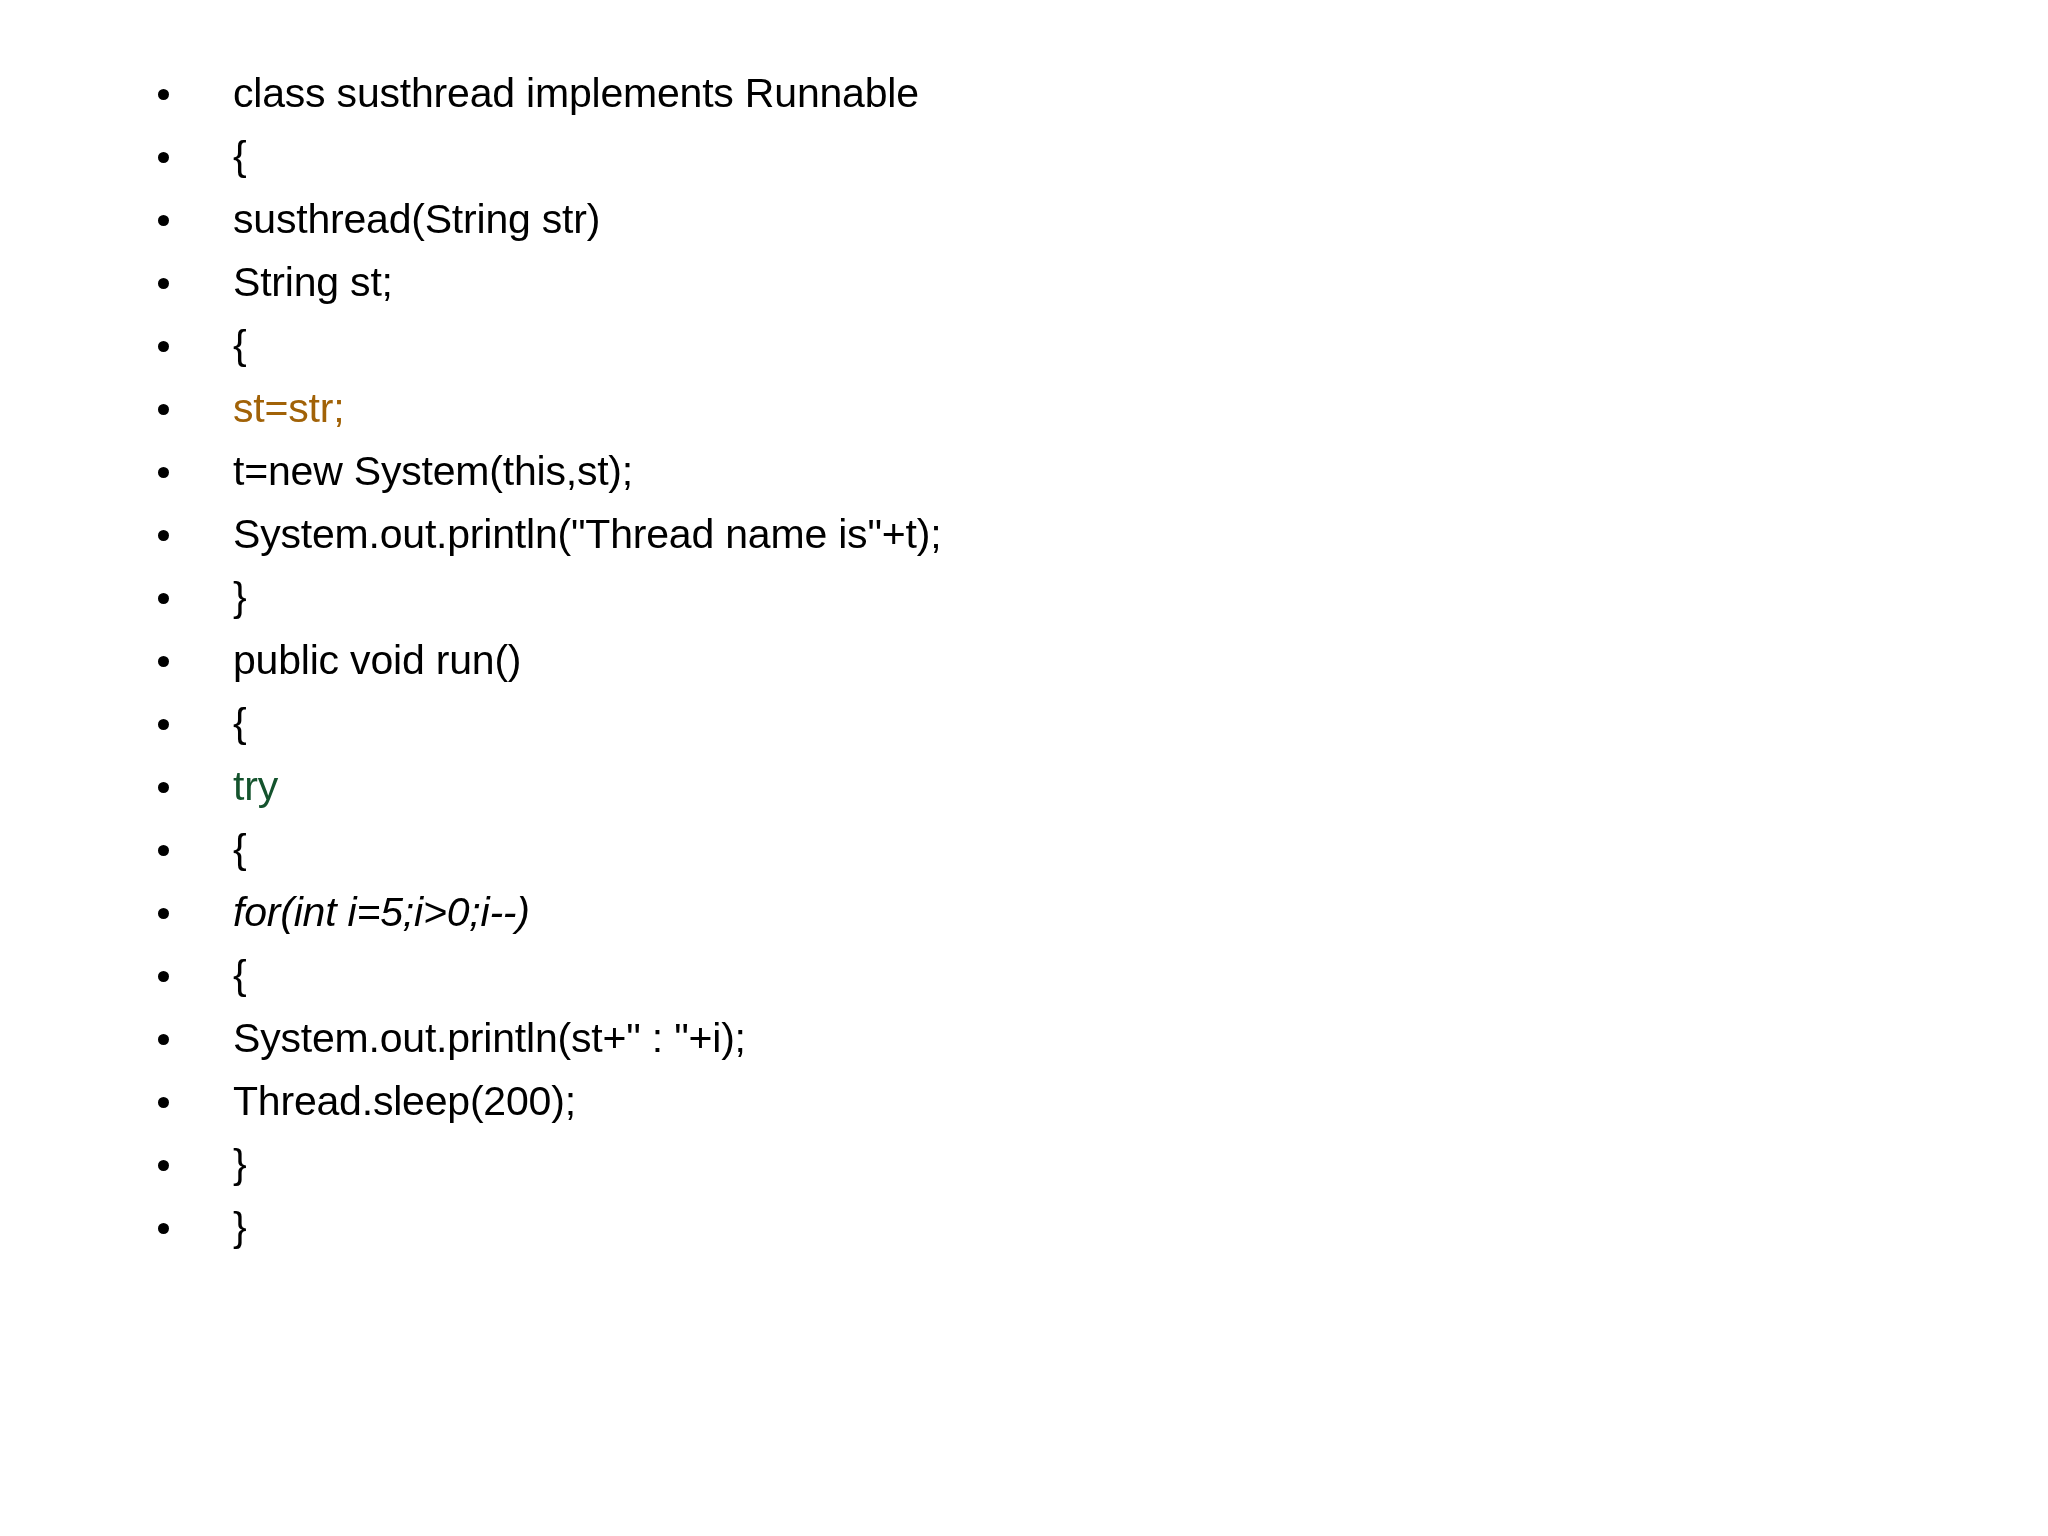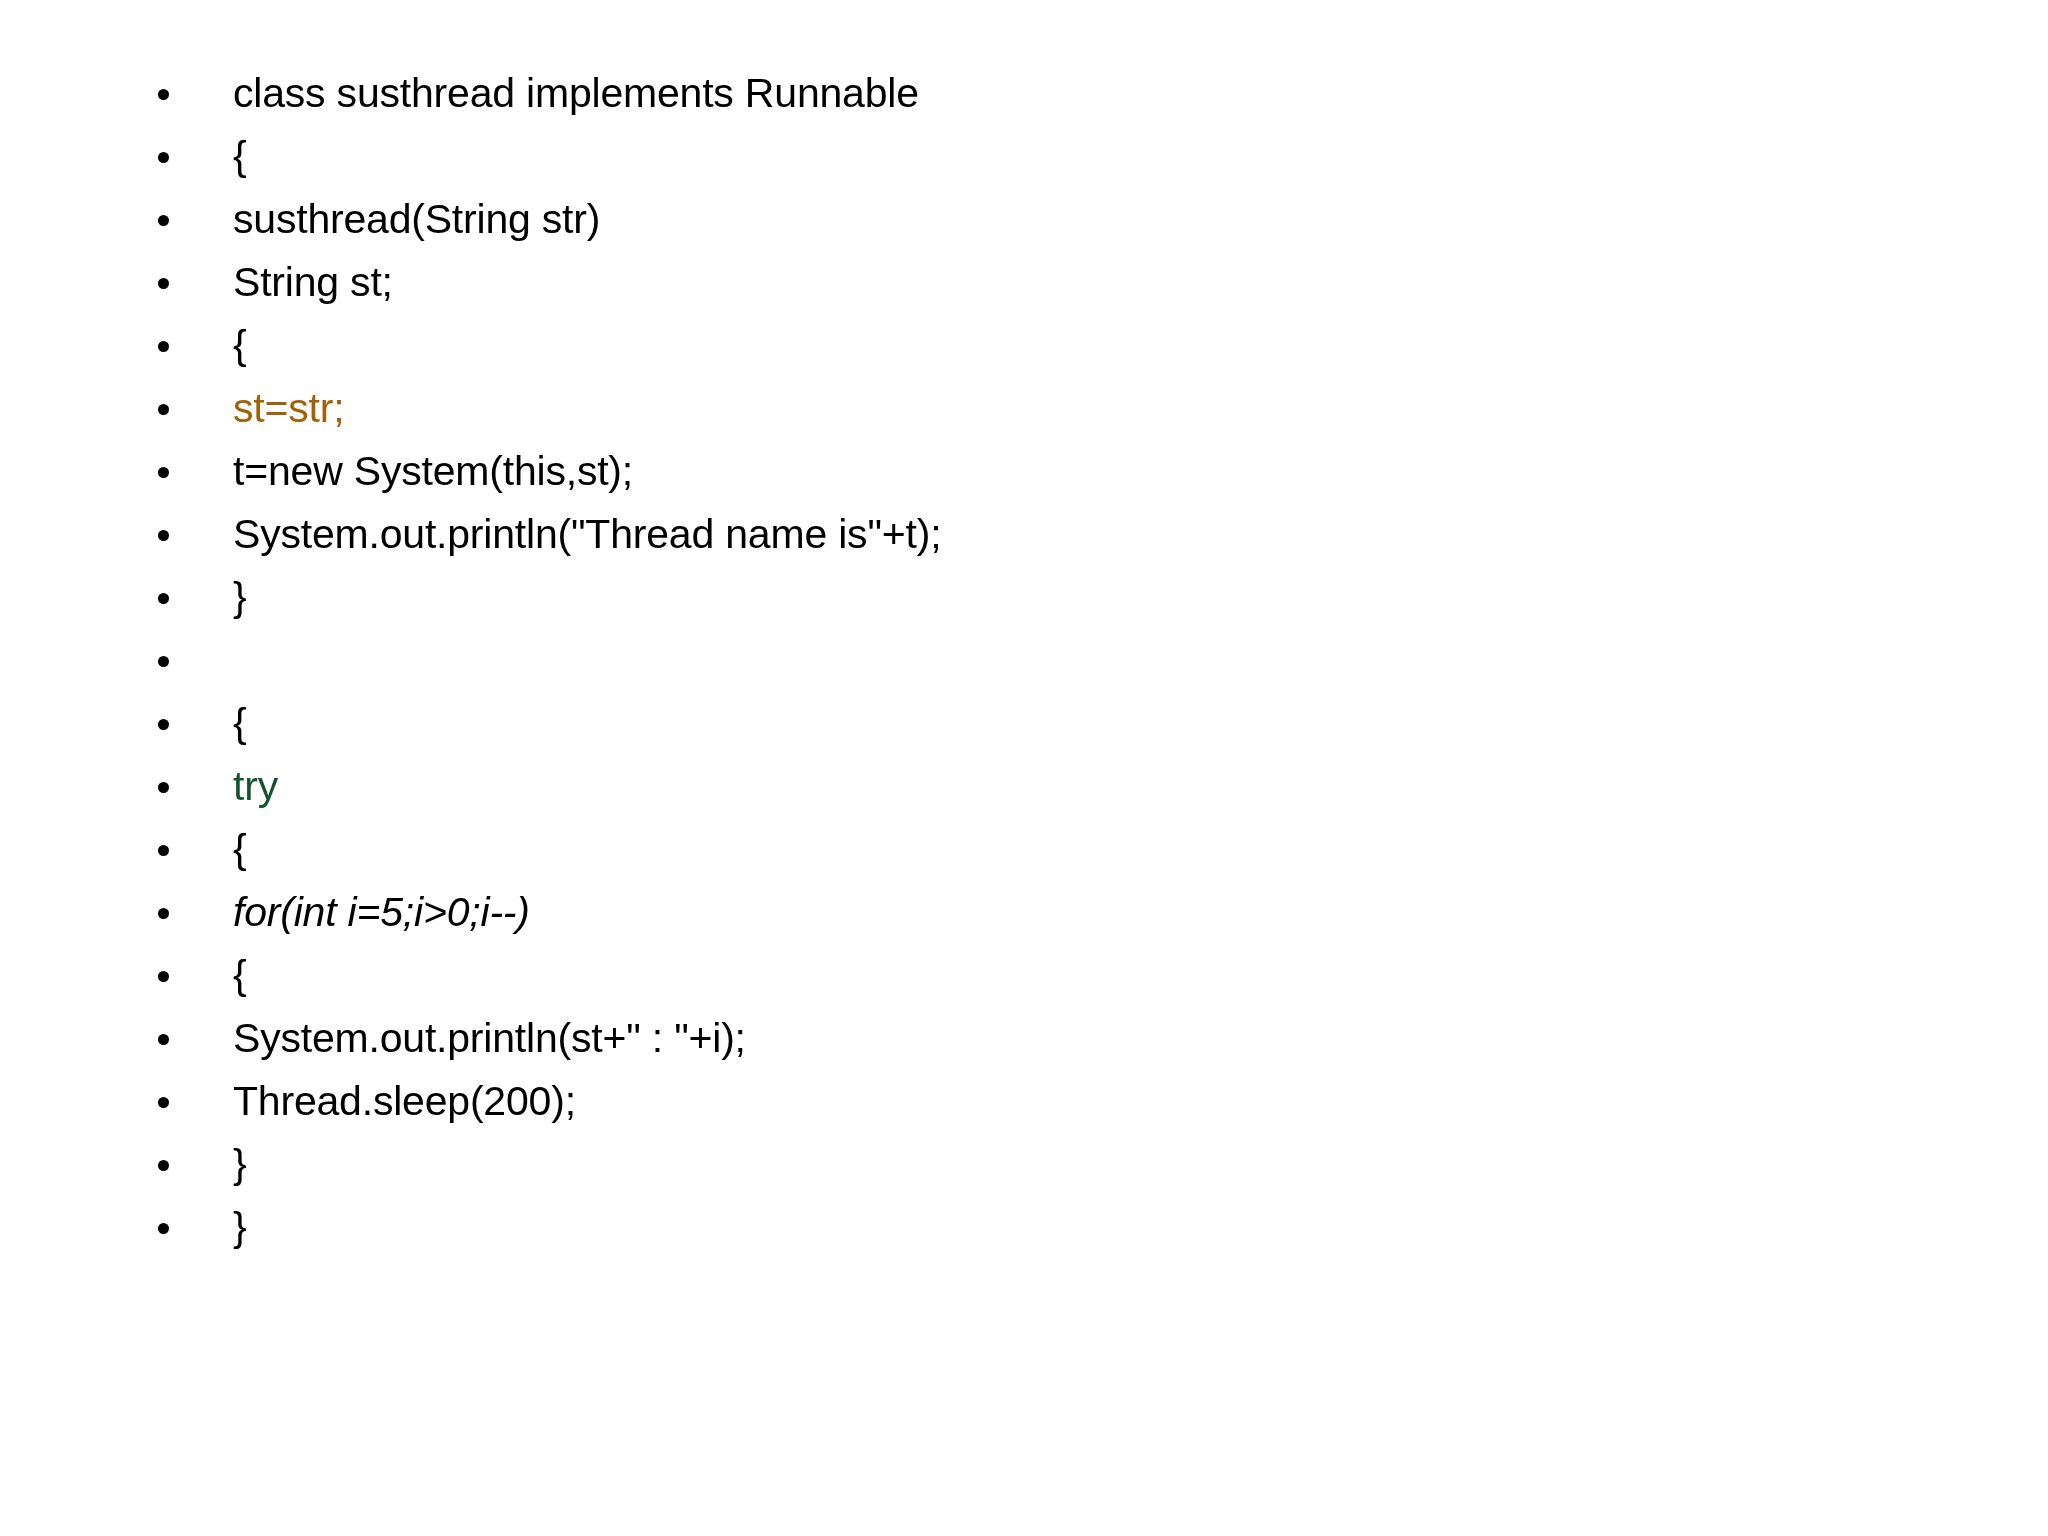--- a/index.html
+++ b/index.html
@@ -60,21 +60,21 @@
 
   <li class="code-line" style="color: rgb(0, 0, 0);"><span class="bullet-icon" style="background: rgb(0, 0, 0);"></span><span class="line-text">class susthread implements Runnable</span></li>
       <li class="code-line" style="color: rgb(0, 0, 0);"><span class="bullet-icon" style="background: rgb(0, 0, 0);"></span><span class="line-text">{</span></li>
       <li class="code-line" style="color: rgb(0, 0, 0);"><span class="bullet-icon" style="background: rgb(0, 0, 0);"></span><span class="line-text">susthread(String str)</span></li>
       <li class="code-line" style="color: rgb(0, 0, 0);"><span class="bullet-icon" style="background: rgb(0, 0, 0);"></span><span class="line-text">String st;</span></li>
       <li class="code-line" style="color: rgb(0, 0, 0);"><span class="bullet-icon" style="background: rgb(0, 0, 0);"></span><span class="line-text">{</span></li>
       <li class="code-line" style="color: #a16207;"><span class="bullet-icon" style="background: rgb(0, 0, 0);"></span><span class="line-text">st=str;</span></li>
       <li class="code-line" style="color: rgb(0, 0, 0);"><span class="bullet-icon" style="background: rgb(0, 0, 0);"></span><span class="line-text">t=new System(this,st);</span></li>
       <li class="code-line" style="color: rgb(0, 0, 0);"><span class="bullet-icon" style="background: rgb(0, 0, 0);"></span><span class="line-text">System.out.println("Thread name is"+t);</span></li>
       <li class="code-line" style="color: rgb(0, 0, 0);"><span class="bullet-icon" style="background: rgb(0, 0, 0);"></span><span class="line-text">}</span></li>
-      <li class="code-line" style="color: rgb(0, 0, 0);"><span class="bullet-icon" style="background: rgb(0, 0, 0);"></span></li>
+      <li class="code-line" style="color: rgb(0, 0, 0);"><span class="bullet-icon" style="background: rgb(0, 0, 0);"></span><span class="line-text">public void run()</span></li>
       <li class="code-line" style="color: rgb(0, 0, 0);"><span class="bullet-icon" style="background: rgb(0, 0, 0);"></span><span class="line-text">{</span></li>
       <li class="code-line" style="color: #14532d;"><span class="bullet-icon" style="background: rgb(0, 0, 0);"></span><span class="line-text">try</span></li>
       <li class="code-line" style="color: rgb(0, 0, 0);"><span class="bullet-icon" style="background: rgb(0, 0, 0);"></span><span class="line-text">{</span></li>
       <li class="code-line" style="color: rgb(0, 0, 0); font-style: italic;"><span class="bullet-icon" style="background: rgb(0, 0, 0);"></span><span class="line-text">for(int i=5;i&gt;0;i--)</span></li>
       <li class="code-line" style="color: rgb(0, 0, 0);"><span class="bullet-icon" style="background: rgb(0, 0, 0);"></span><span class="line-text">{</span></li>
       <li class="code-line" style="color: rgb(0, 0, 0);"><span class="bullet-icon" style="background: rgb(0, 0, 0);"></span><span class="line-text">System.out.println(st+" : "+i);</span></li>
       <li class="code-line" style="color: rgb(0, 0, 0);"><span class="bullet-icon" style="background: rgb(0, 0, 0);"></span><span class="line-text">Thread.sleep(200);</span></li>
       <li class="code-line" style="color: rgb(0, 0, 0);"><span class="bullet-icon" style="background: rgb(0, 0, 0);"></span><span class="line-text">}</span></li>
       <li class="code-line" style="color: rgb(0, 0, 0);"><span class="bullet-icon" style="background: rgb(0, 0, 0);"></span><span class="line-text">}</span></li>
     </ul>

